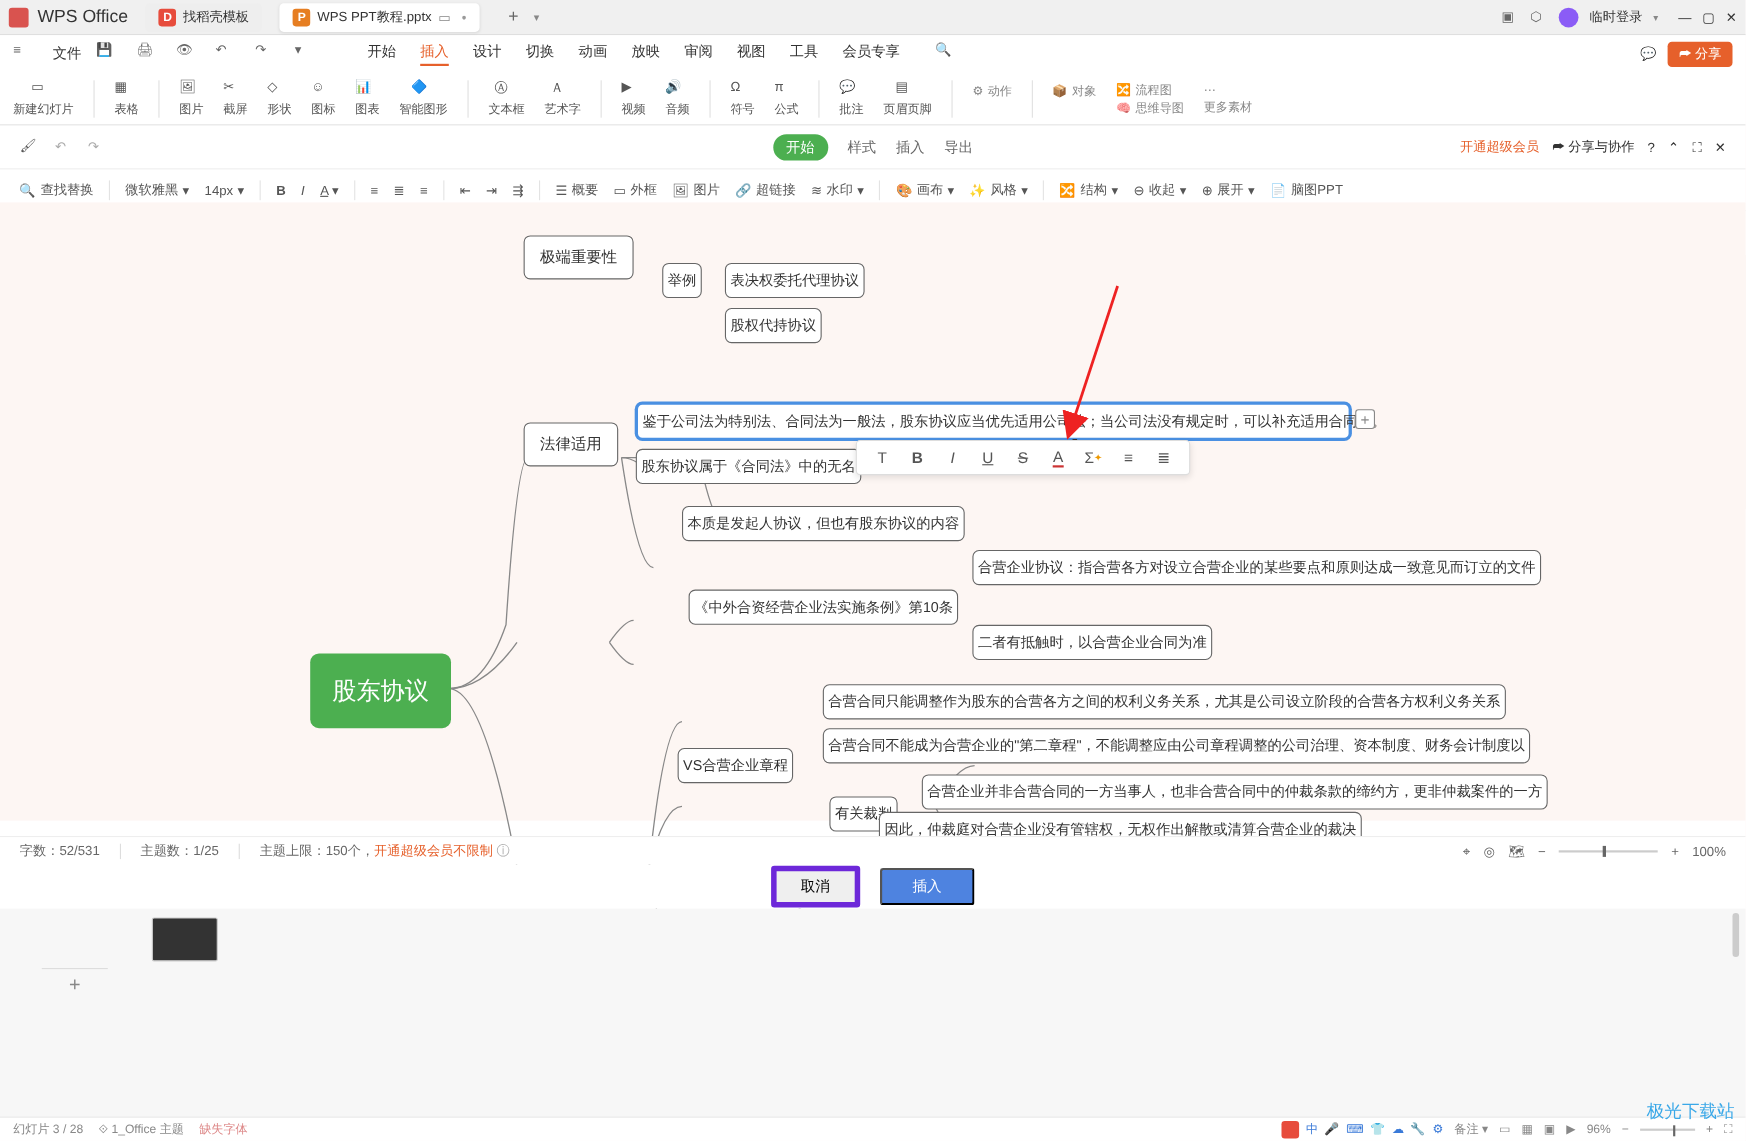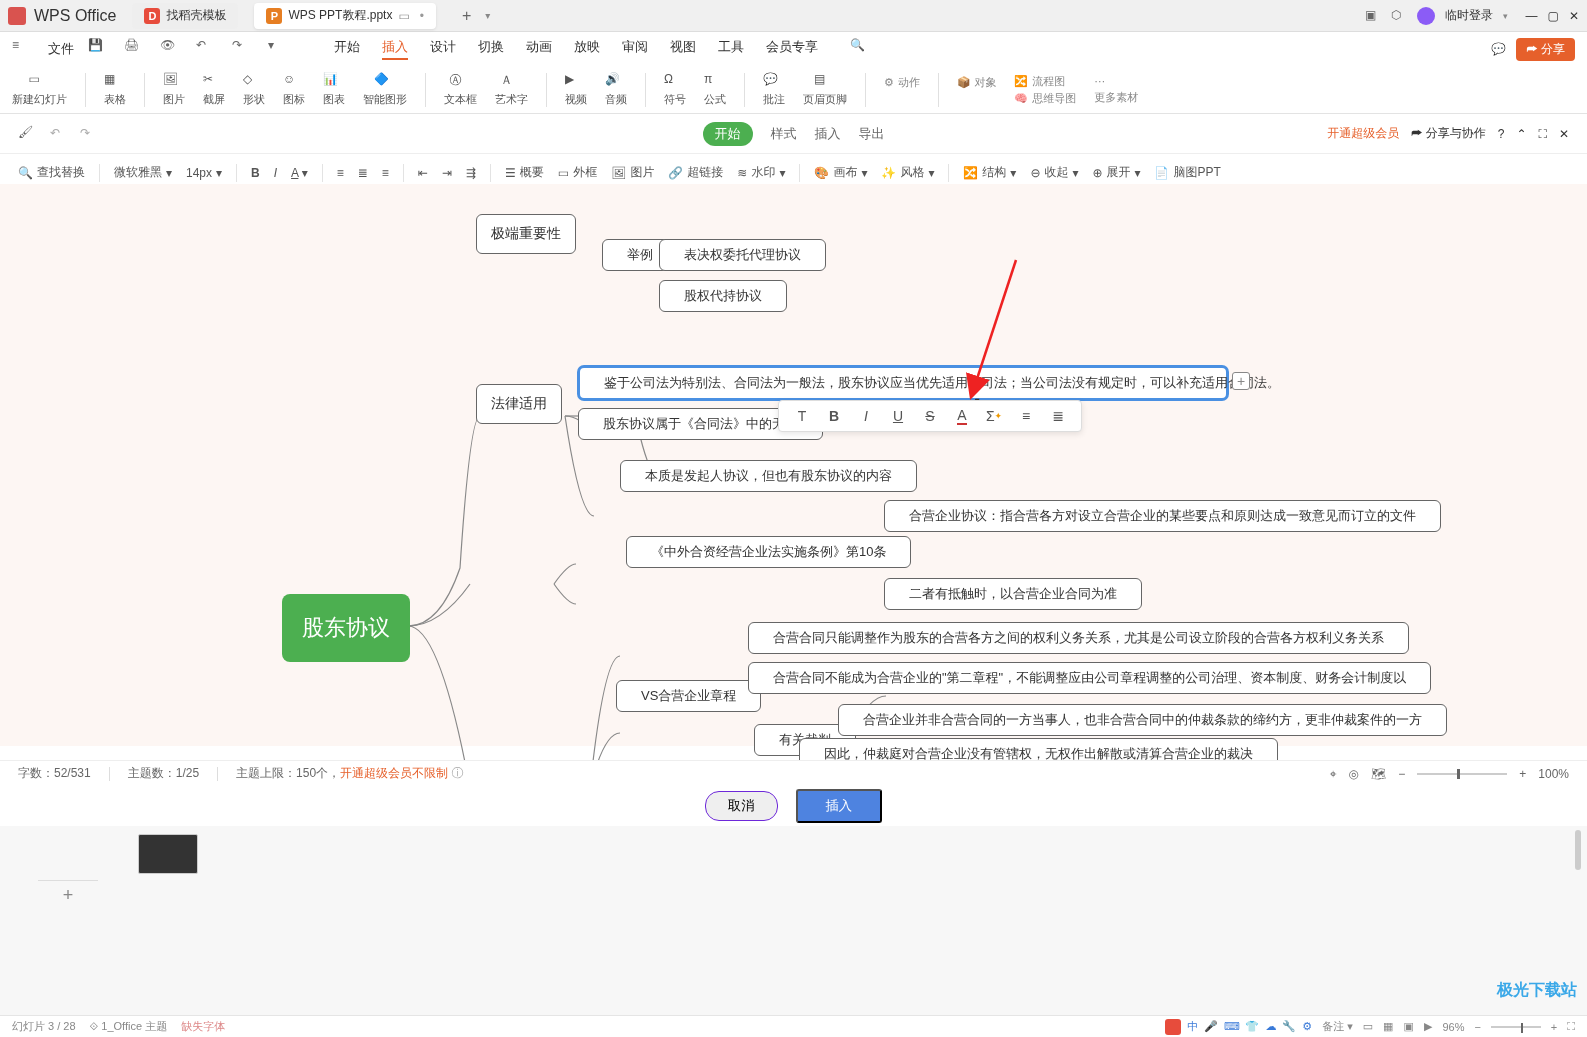--- a/index.html
+++ b/index.html
@@ -50,21 +50,21 @@
 .mm-right{margin-left:auto;display:flex;align-items:center;gap:12px;font-size:12px}
 .upgrade{color:#e6602b}
 
 
 .mm-tools{height:38px;display:flex;align-items:center;padding:0 18px;gap:14px;border-bottom:1px solid #eee;font-size:12px;color:#555}
 .tb-sep{width:1px;height:18px;background:#e3e3e3}
 .tb-small{display:flex;align-items:center;gap:4px}
 
 
 .canvas{position:absolute;left:0;top:184px;right:0;height:562px;background:#fdf6f3}
-.node{position:absolute;border:1px solid #666;border-radius:6px;padding:6px 24px;font-size:13px;background:#fff;white-space:nowrap}
+.node{position:absolute;border:1px solid #666;border-radius:6px;padding:6px 4px;font-size:13px;background:#fff;white-space:nowrap}
 .center{position:absolute;left:282px;top:410px;width:128px;height:68px;background:#4caf50;color:#fff;border-radius:8px;display:flex;align-items:center;justify-content:center;font-size:22px}
 .branch{position:absolute;border:1px solid #666;border-radius:6px;padding:10px 14px;font-size:14px;background:#fff}
 .nodesel{border:2px solid #4a90e2!important;box-shadow:0 0 0 1px #4a90e2}
 .add-btn{position:absolute;width:18px;height:18px;border:1px solid #888;border-radius:3px;display:flex;align-items:center;justify-content:center;color:#888;font-size:14px;background:#fff}
 
 
 .fmt-tb{position:absolute;left:778px;top:400px;display:flex;align-items:center;gap:14px;background:#fff;border:1px solid #ddd;border-radius:4px;padding:6px 14px;box-shadow:0 2px 6px rgba(0,0,0,.1)}
 .fmt-tb .b{width:18px;height:18px;display:flex;align-items:center;justify-content:center;font-size:14px;color:#555}
 
 
@@ -74,39 +74,39 @@
 
 .status{position:absolute;left:0;top:760px;right:0;height:26px;border-top:1px solid #eee;display:flex;align-items:center;padding:0 18px;gap:18px;font-size:12px;color:#666;background:#fff}
 .status .sep{width:1px;height:14px;background:#ddd}
 .status-right{margin-left:auto;display:flex;align-items:center;gap:12px}
 .slider{width:90px;height:14px;position:relative}
 .slider .line{position:absolute;top:6px;left:0;right:0;height:2px;background:#ccc}
 .slider .pin{position:absolute;top:2px;left:40px;width:3px;height:10px;background:#666}
 
 
 .modal-btns{position:absolute;left:0;top:786px;right:0;height:40px;display:flex;align-items:center;justify-content:center;gap:18px;background:#fff}
-.btn-cancel{border:1px solid #6d28d9;padding:5px 22px;border-radius:14px}
+.btn-cancel{border:5px solid #6d28d9;padding:5px 22px;border-radius:3px}
 .btn-insert{background:#4e83e0;color:#fff;padding:6px 28px;border-radius:3px}
 
 
 .lower{position:absolute;left:0;top:826px;right:0;bottom:22px;background:#f7f7f7;display:flex}
 .thumb-panel{width:200px;padding:8px;display:flex;flex-direction:column;gap:6px}
 .thumb{width:60px;height:40px;background:#333;border:1px solid #ccc;border-radius:2px;margin-left:130px}
 .add-slide{width:60px;height:30px;display:flex;align-items:center;justify-content:center;margin-left:30px;color:#888;font-size:18px;border-top:1px solid #ddd}
 .notes{flex:1;padding:8px;font-size:11px;color:#888;display:flex;align-items:center;border-left:1px solid #e0e0e0}
 .scroll-r{position:absolute;right:4px;top:830px;bottom:26px;width:10px}
 .sb{width:6px;height:40px;background:#ccc;border-radius:3px;margin:auto}
 
 
 .bottom{position:absolute;left:0;bottom:0;right:0;height:22px;background:#fff;border-top:1px solid #e5e5e5;display:flex;align-items:center;padding:0 12px;gap:14px;font-size:11px;color:#888}
 .bottom-right{margin-left:auto;display:flex;align-items:center;gap:10px}
 .ime{display:flex;gap:6px;align-items:center}
 .ime-ico{width:16px;height:16px;background:#e74c3c;border-radius:3px}
 .ime-k{color:#3a7ad8}
-.logo{position:absolute;right:10px;bottom:36px;font-size:16px;color:#3aa8e8;font-weight:bold}
+.logo{position:absolute;right:10px;bottom:16px;font-size:16px;color:#3aa8e8;font-weight:normal}
 
 
 .lines{position:absolute;left:0;top:184px;width:100%;height:562px;pointer-events:none}
 .lines path{stroke:#888;fill:none;stroke-width:1.2}
 </style>
 </head>
 <body>
 
 <div class="titlebar">
   <div class="tb-left">
@@ -344,21 +344,21 @@
   <div class="node" style="left:659px;top:96px"><span>股权代持协议</span></div>
 
   <div class="branch" style="left:476px;top:200px"><span>法律适用</span></div>
   <div class="node nodesel" style="left:578px;top:182px;width:650px"><span>鉴于公司法为特别法、合同法为一般法，股东协议应当优先适用公司法；当公司法没有规定时，可以补充适用合同法。</span></div>
   <div class="add-btn" style="left:1232px;top:188px">+</div>
   <div class="node" style="left:578px;top:224px"><span>股东协议属于《合同法》中的无名</span></div>
 
   <div class="node" style="left:620px;top:276px"><span>本质是发起人协议，但也有股东协议的内容</span></div>
   <div class="node" style="left:626px;top:352px"><span>《中外合资经营企业法实施条例》第10条</span></div>
   <div class="node" style="left:884px;top:316px"><span>合营企业协议：指合营各方对设立合营企业的某些要点和原则达成一致意见而订立的文件</span></div>
-  <div class="node" style="left:884px;top:394px"><span>二者有抵触时，以合营企业合同为准</span></div>
+  <div class="node" style="left:884px;top:384px"><span>二者有抵触时，以合营企业合同为准</span></div>
   <div class="node" style="left:616px;top:496px"><span>VS合营企业章程</span></div>
   <div class="node" style="left:748px;top:438px"><span>合营合同只能调整作为股东的合营各方之间的权利义务关系，尤其是公司设立阶段的合营各方权利义务关系</span></div>
   <div class="node" style="left:748px;top:478px"><span>合营合同不能成为合营企业的"第二章程"，不能调整应由公司章程调整的公司治理、资本制度、财务会计制度以</span></div>
   <div class="node" style="left:754px;top:540px"><span>有关裁判</span></div>
   <div class="node" style="left:838px;top:520px"><span>合营企业并非合营合同的一方当事人，也非合营合同中的仲裁条款的缔约方，更非仲裁案件的一方</span></div>
   <div class="node" style="left:799px;top:554px"><span>因此，仲裁庭对合营企业没有管辖权，无权作出解散或清算合营企业的裁决</span></div>
 </div>
 
 <div class="arrow">
   <svg width="60" height="140">

